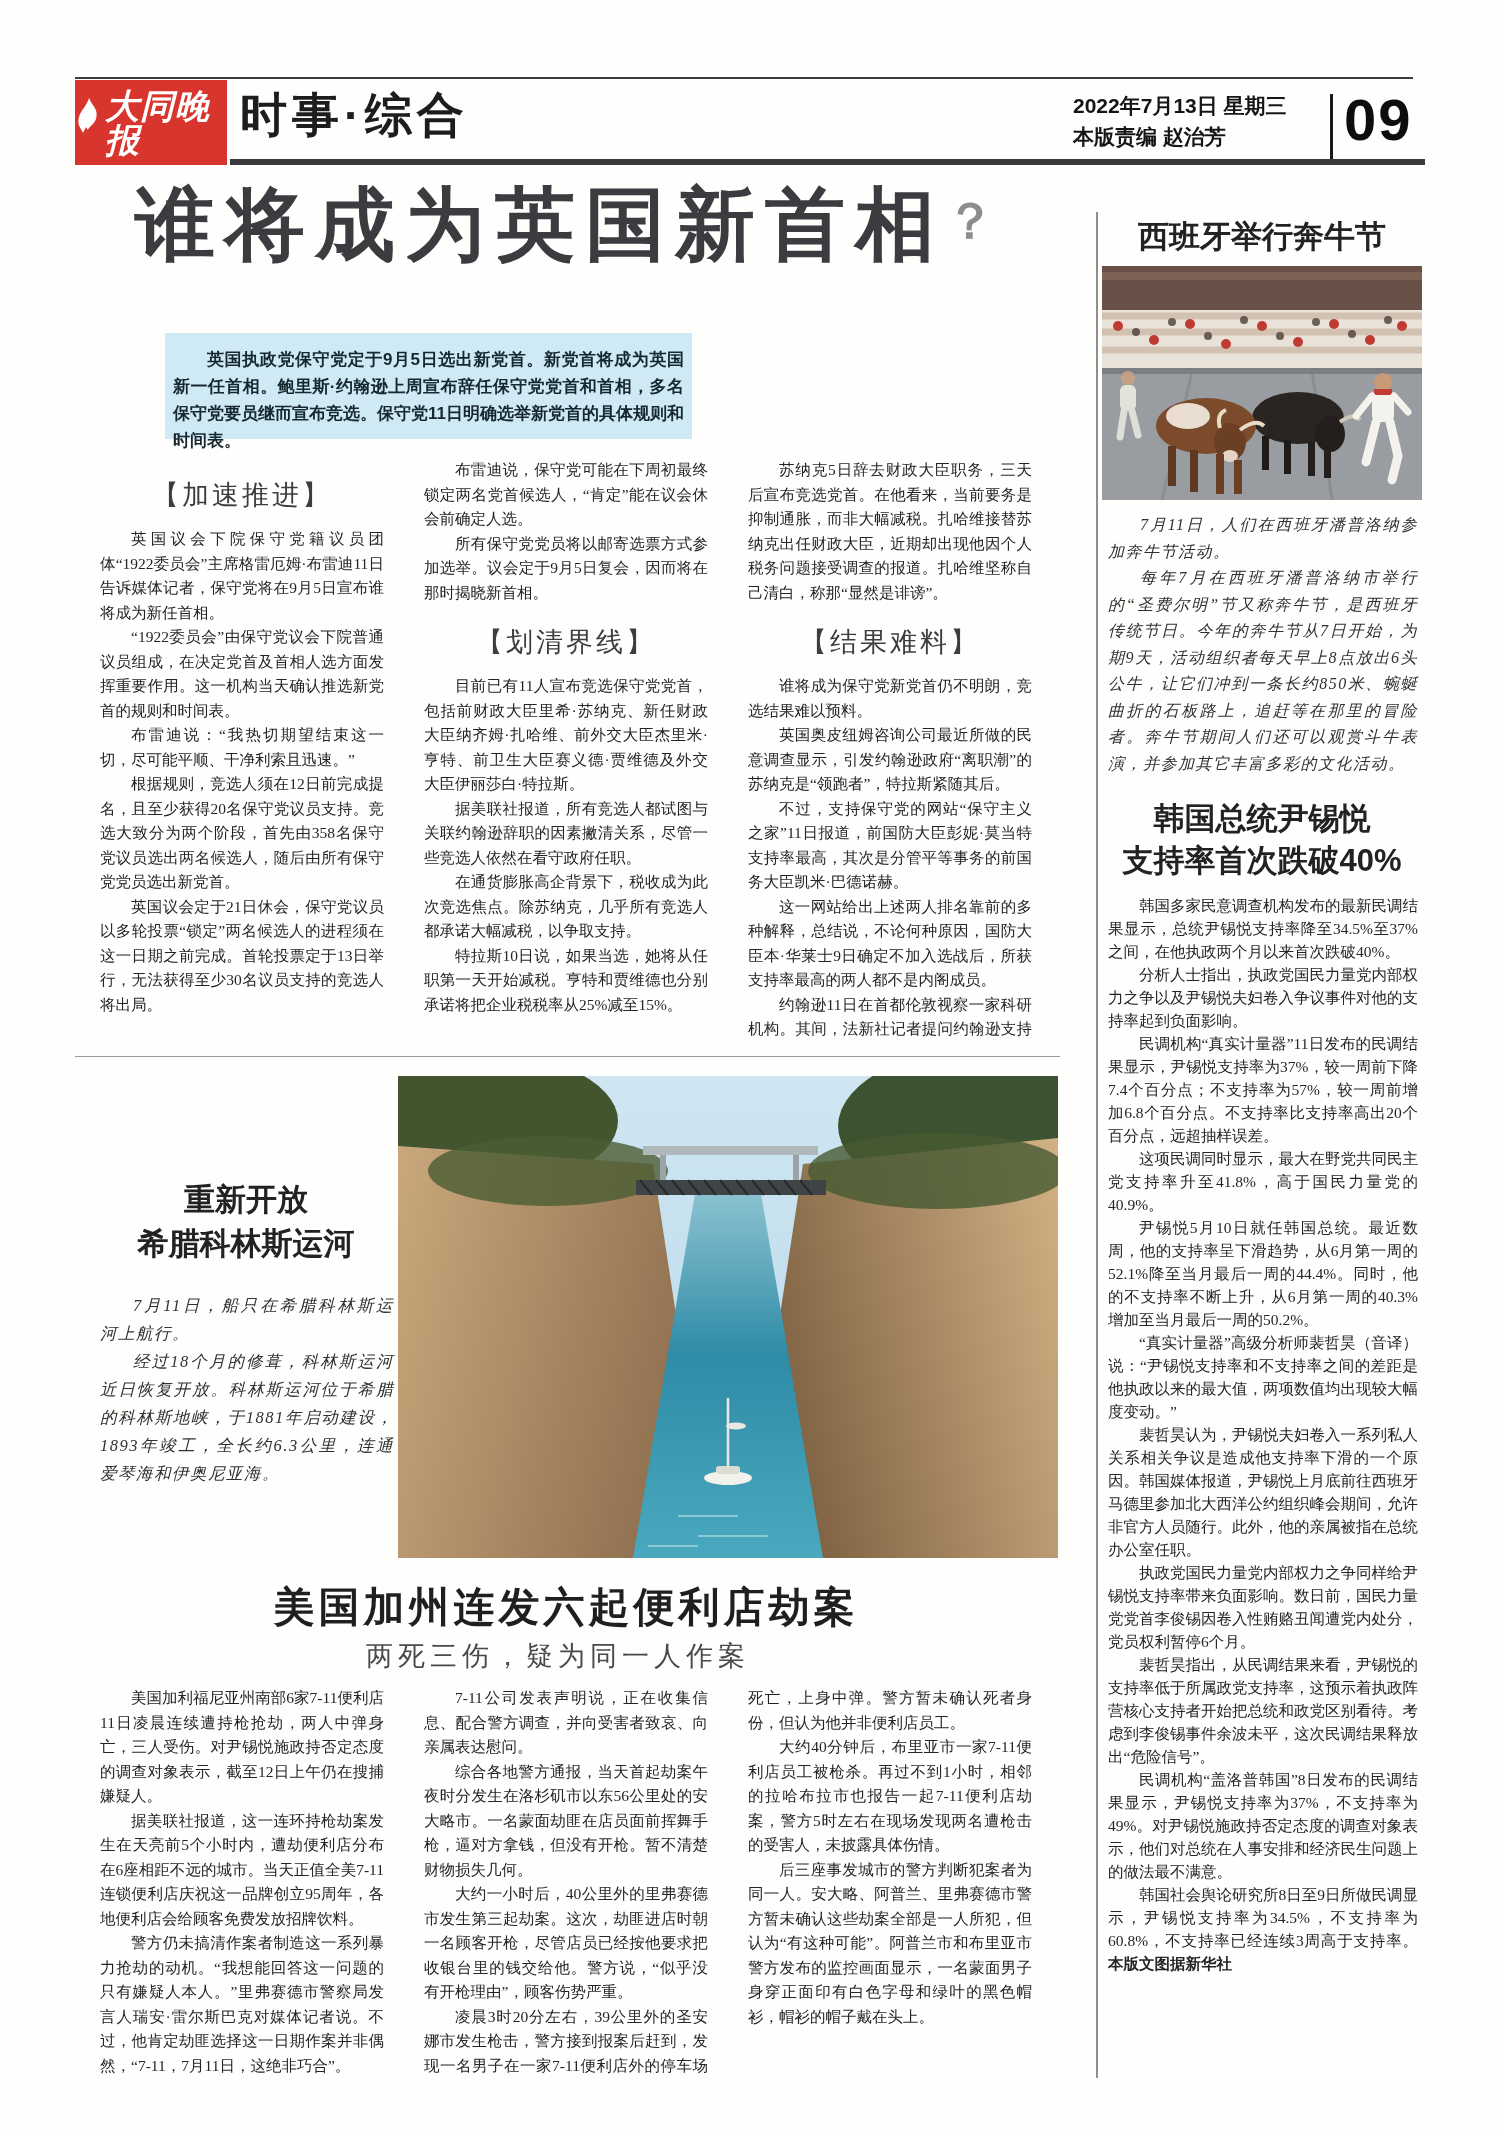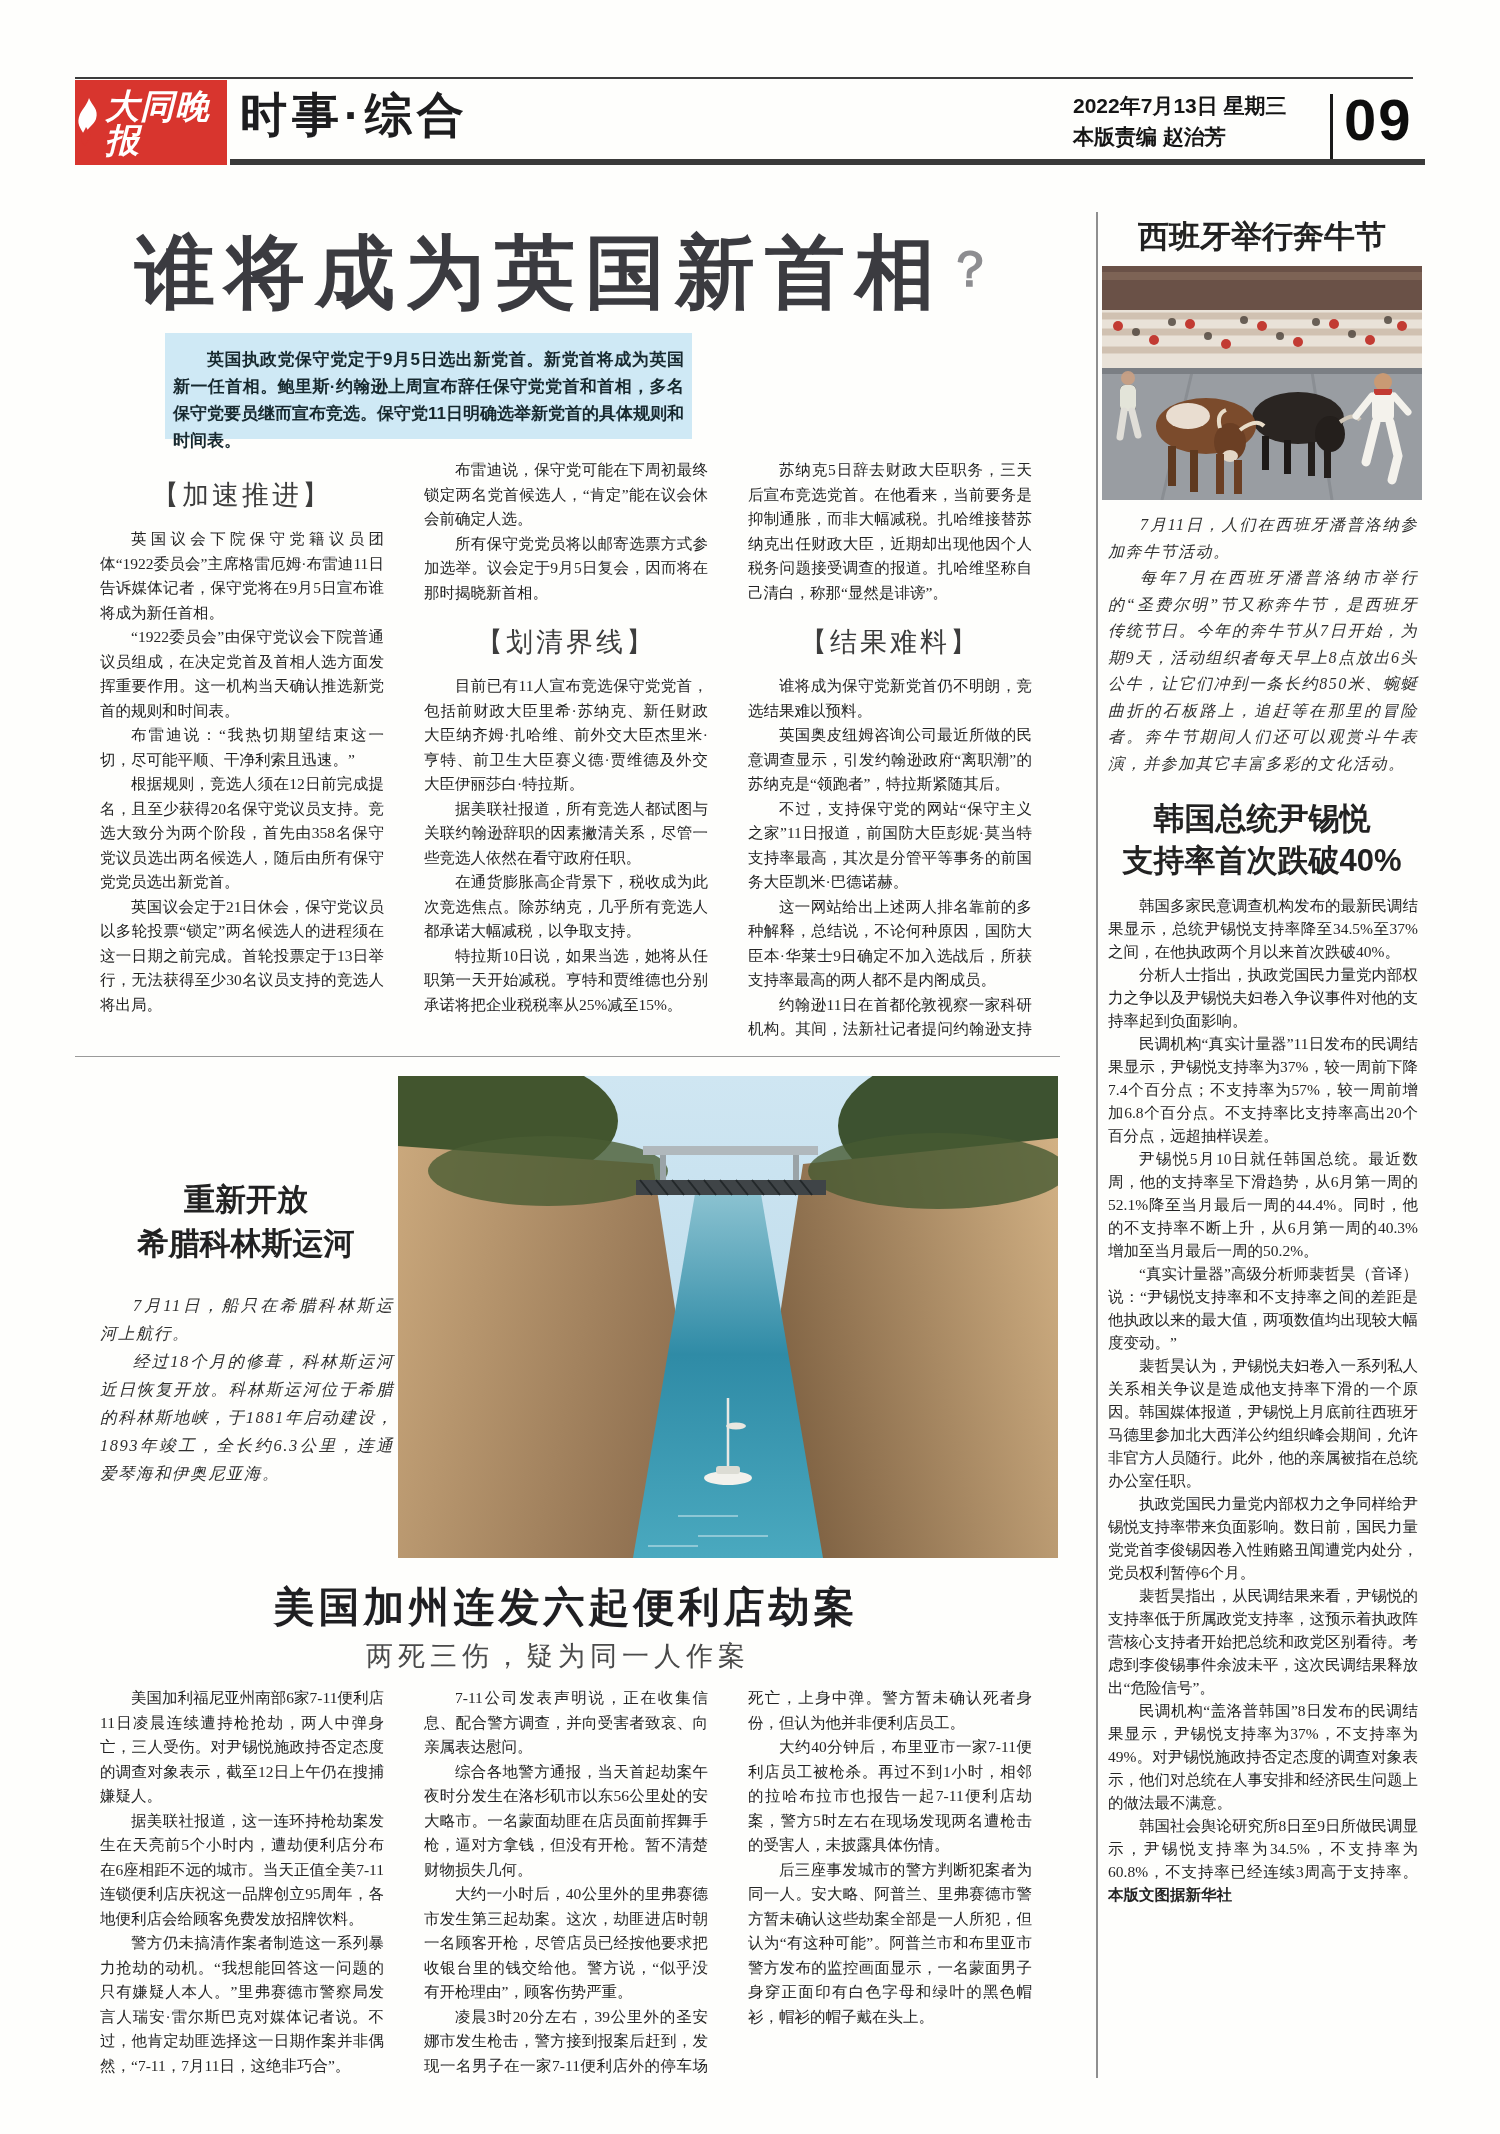--- a/index.html
+++ b/index.html
@@ -18,21 +18,21 @@
   .dateblock{position:absolute;left:1073px;top:90px;font-weight:bold;font-size:21px;line-height:31px;
              color:#151515;font-family:"Liberation Sans","DejaVu Sans",sans-serif;}
   .pagenum-bar{position:absolute;left:1330px;top:94px;width:3px;height:66px;background:#1a1a1a;}
   .pagenum{position:absolute;left:1344px;top:86px;font-size:58px;font-weight:800;color:#0d0d0d;
            font-family:"Liberation Sans","DejaVu Sans",sans-serif;letter-spacing:2px;}
   .rule-thick{position:absolute;left:230px;top:159px;width:1195px;height:6px;background:#3a3a3a;}
 
   
   .headline{position:absolute;left:85px;top:172px;width:960px;text-align:center;
             font-size:80px;font-weight:800;color:#3b3b40;letter-spacing:10px;white-space:nowrap;
-            font-family:"Liberation Sans","DejaVu Sans",sans-serif;margin-top:48px;}
+            font-family:"Liberation Sans","DejaVu Sans",sans-serif;}
   .headline .qmark{font-size:50px;color:#8d8d90;letter-spacing:0;vertical-align:14px;font-weight:600;}
   .lede-box{position:absolute;left:165px;top:333px;width:527px;height:106px;background:#cfe9f5;
             box-sizing:border-box;padding:13px 8px;}
   .lede-text{font-size:17px;line-height:27px;font-weight:bold;color:#16282e;text-align:justify;text-indent:2em;
              font-family:"Liberation Sans","DejaVu Sans",sans-serif;}
   .lead-body{position:absolute;left:100px;top:458px;width:932px;height:592px;overflow:hidden;
              column-count:3;column-gap:40px;font-size:15.5px;line-height:24.5px;text-align:justify;color:#242424;}
   .blk{margin:0;}
   .blk.p{text-indent:2em;}
   .blk.head{text-indent:0;text-align:center;font-size:27px;line-height:34px;margin:20px 0 15px;
@@ -268,20 +268,21 @@
     </div>
 
   <div class="korea-title">
     <div>韩国总统尹锡悦</div>
     <div>支持率首次跌破40%</div>
   </div>
   <div class="korea-body">
       <div class="blk p">韩国多家民意调查机构发布的最新民调结果显示，总统尹锡悦支持率降至34.5%至37%之间，在他执政两个月以来首次跌破40%。</div>
       <div class="blk p">分析人士指出，执政党国民力量党内部权力之争以及尹锡悦夫妇卷入争议事件对他的支持率起到负面影响。</div>
       <div class="blk p">民调机构“真实计量器”11日发布的民调结果显示，尹锡悦支持率为37%，较一周前下降7.4个百分点；不支持率为57%，较一周前增加6.8个百分点。不支持率比支持率高出20个百分点，远超抽样误差。</div>
+      <div class="blk p">这项民调同时显示，最大在野党共同民主党支持率升至41.8%，高于国民力量党的40.9%。</div>
       <div class="blk p">尹锡悦5月10日就任韩国总统。最近数周，他的支持率呈下滑趋势，从6月第一周的52.1%降至当月最后一周的44.4%。同时，他的不支持率不断上升，从6月第一周的40.3%增加至当月最后一周的50.2%。</div>
       <div class="blk p">“真实计量器”高级分析师裴哲昊（音译）说：“尹锡悦支持率和不支持率之间的差距是他执政以来的最大值，两项数值均出现较大幅度变动。”</div>
       <div class="blk p">裴哲昊认为，尹锡悦夫妇卷入一系列私人关系相关争议是造成他支持率下滑的一个原因。韩国媒体报道，尹锡悦上月底前往西班牙马德里参加北大西洋公约组织峰会期间，允许非官方人员随行。此外，他的亲属被指在总统办公室任职。</div>
       <div class="blk p">执政党国民力量党内部权力之争同样给尹锡悦支持率带来负面影响。数日前，国民力量党党首李俊锡因卷入性贿赂丑闻遭党内处分，党员权利暂停6个月。</div>
       <div class="blk p">裴哲昊指出，从民调结果来看，尹锡悦的支持率低于所属政党支持率，这预示着执政阵营核心支持者开始把总统和政党区别看待。考虑到李俊锡事件余波未平，这次民调结果释放出“危险信号”。</div>
       <div class="blk p">民调机构“盖洛普韩国”8日发布的民调结果显示，尹锡悦支持率为37%，不支持率为49%。对尹锡悦施政持否定态度的调查对象表示，他们对总统在人事安排和经济民生问题上的做法最不满意。</div>
       <div class="blk p">韩国社会舆论研究所8日至9日所做民调显示，尹锡悦支持率为34.5%，不支持率为60.8%，不支持率已经连续3周高于支持率。<b>本版文图据新华社</b></div>
     </div>
 
 </div>

